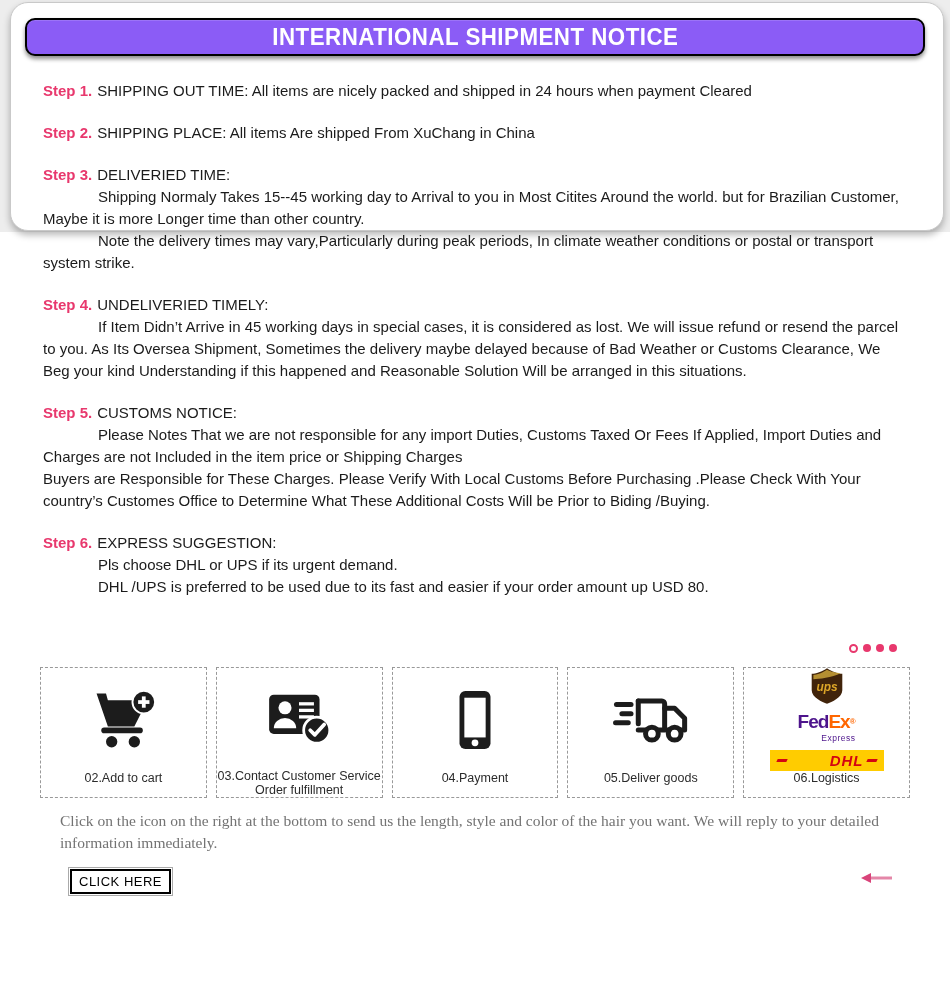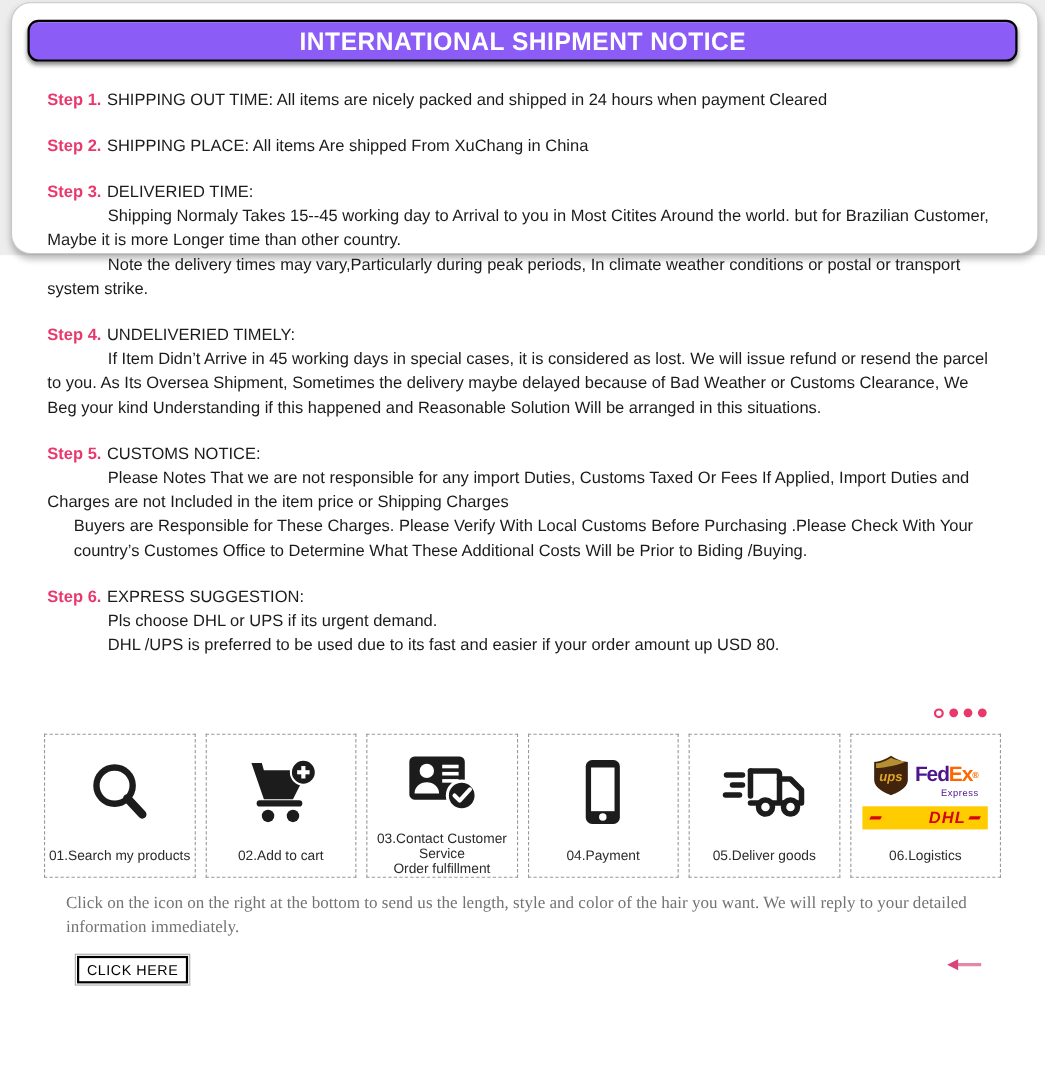--- a/index.html
+++ b/index.html
@@ -27,40 +27,40 @@
   .banner-title {
     color: #fff; font-weight: bold; font-size: 23px; letter-spacing: 0.5px;
     transform: scaleX(0.97);
   }
 
   .steps { padding: 24px 44px 0 43px; font-size: 15px; line-height: 22px; }
   .step { margin-bottom: 20px; }
   .step-label { color: #e8386d; font-weight: bold; margin-right: 5px; }
   .step-title { color: #1b1b1b; }
   p.para { text-indent: 55px; }
-  p.flat { text-indent: 0; margin-left: 24px; }
+  p.flat { text-indent: 0; }
   p.ind  { padding-left: 55px; }
 
   .dots { display: flex; justify-content: flex-end; gap: 5px; margin: 46px 53px 14px 0; }
   .dot { width: 8px; height: 8px; border-radius: 50%; background: #e8386d; display: inline-block; }
   .dot.hollow { background: #fff; border: 2px solid #e8386d; width: 9px; height: 9px; }
 
   .process-row { display: flex; gap: 9px; margin: 0 40px; }
   .process-box {
     flex: 1 1 0; height: 131px; border: 1px dashed #999; background: #fff;
     display: flex; flex-direction: column; align-items: center; justify-content: flex-end;
     padding-bottom: 12px; text-align: center;
   }
   .process-icon { flex: 1 1 auto; display: flex; align-items: center; justify-content: center; width: 100%; }
   .process-label { font-size: 12.5px; color: #2b2b2b; line-height: 14px; }
   .label-3line { padding-bottom: 0; }
 
   
   .logi-wrap { display: flex; flex-direction: column; align-items: center; gap: 4px; }
-  .logi-top { display: flex; align-items: flex-end; gap: 5px; }
+  .logi-top { display: flex; align-items: center; gap: 5px; flex-direction: column; }
   .fedex { font-weight: bold; font-size: 19px; letter-spacing: -1px; line-height: 16px; position: relative; }
   .fedex .fed { color: #4d148c; }
   .fedex .ex { color: #ff6600; }
   .fedex .reg { color: #ff6600; font-size: 8px; vertical-align: top; letter-spacing: 0; }
   .fedex-express { display: block; text-align: right; color: #4d148c; font-size: 8.5px; font-weight: normal; letter-spacing: 0.5px; }
   .dhl-box {
     background: #ffcc00; padding: 2px 7px; display: inline-flex; align-items: center; gap: 3px;
   }
   .dhl-text { color: #d40511; font-weight: 800; font-style: italic; font-size: 15px; letter-spacing: 1px; margin-left: 40px; }
   .dhl-dash { display: inline-block; width: 10px; height: 3px; background: #d40511; transform: skewX(-25deg); }
@@ -128,29 +128,20 @@
 
   <div class="dots">
     <span class="dot hollow"></span>
     <span class="dot"></span>
     <span class="dot"></span>
     <span class="dot"></span>
   </div>
 
   <div class="process-row">
 
-    <div class="process-box">
-      <div class="process-icon">
-        <svg width="62" height="62" viewBox="0 0 64 64">
-          <circle cx="27" cy="26" r="17" fill="none" stroke="#1c1c1c" stroke-width="6"></circle>
-          <line x1="39" y1="38" x2="53" y2="53" stroke="#1c1c1c" stroke-width="8" stroke-linecap="round"></line>
-        </svg>
-      </div>
-      <div class="process-label">01.Search my products</div>
-    </div>
 
     <div class="process-box">
       <div class="process-icon">
         <svg width="68" height="62" viewBox="0 0 72 64">
           <path d="M8 4 h10 l2 7 h28 l8 12 -8 16 h-28 z" fill="#1c1c1c"></path>
           <path d="M16 43 h38" stroke="#1c1c1c" stroke-width="6" stroke-linecap="round" fill="none"></path>
           <circle cx="24" cy="55" r="6" fill="#1c1c1c"></circle>
           <circle cx="48" cy="55" r="6" fill="#1c1c1c"></circle>
           <circle cx="58" cy="13" r="12" fill="#1c1c1c" stroke="#fff" stroke-width="2"></circle>
           <line x1="58" y1="7" x2="58" y2="19" stroke="#fff" stroke-width="4"></line>

